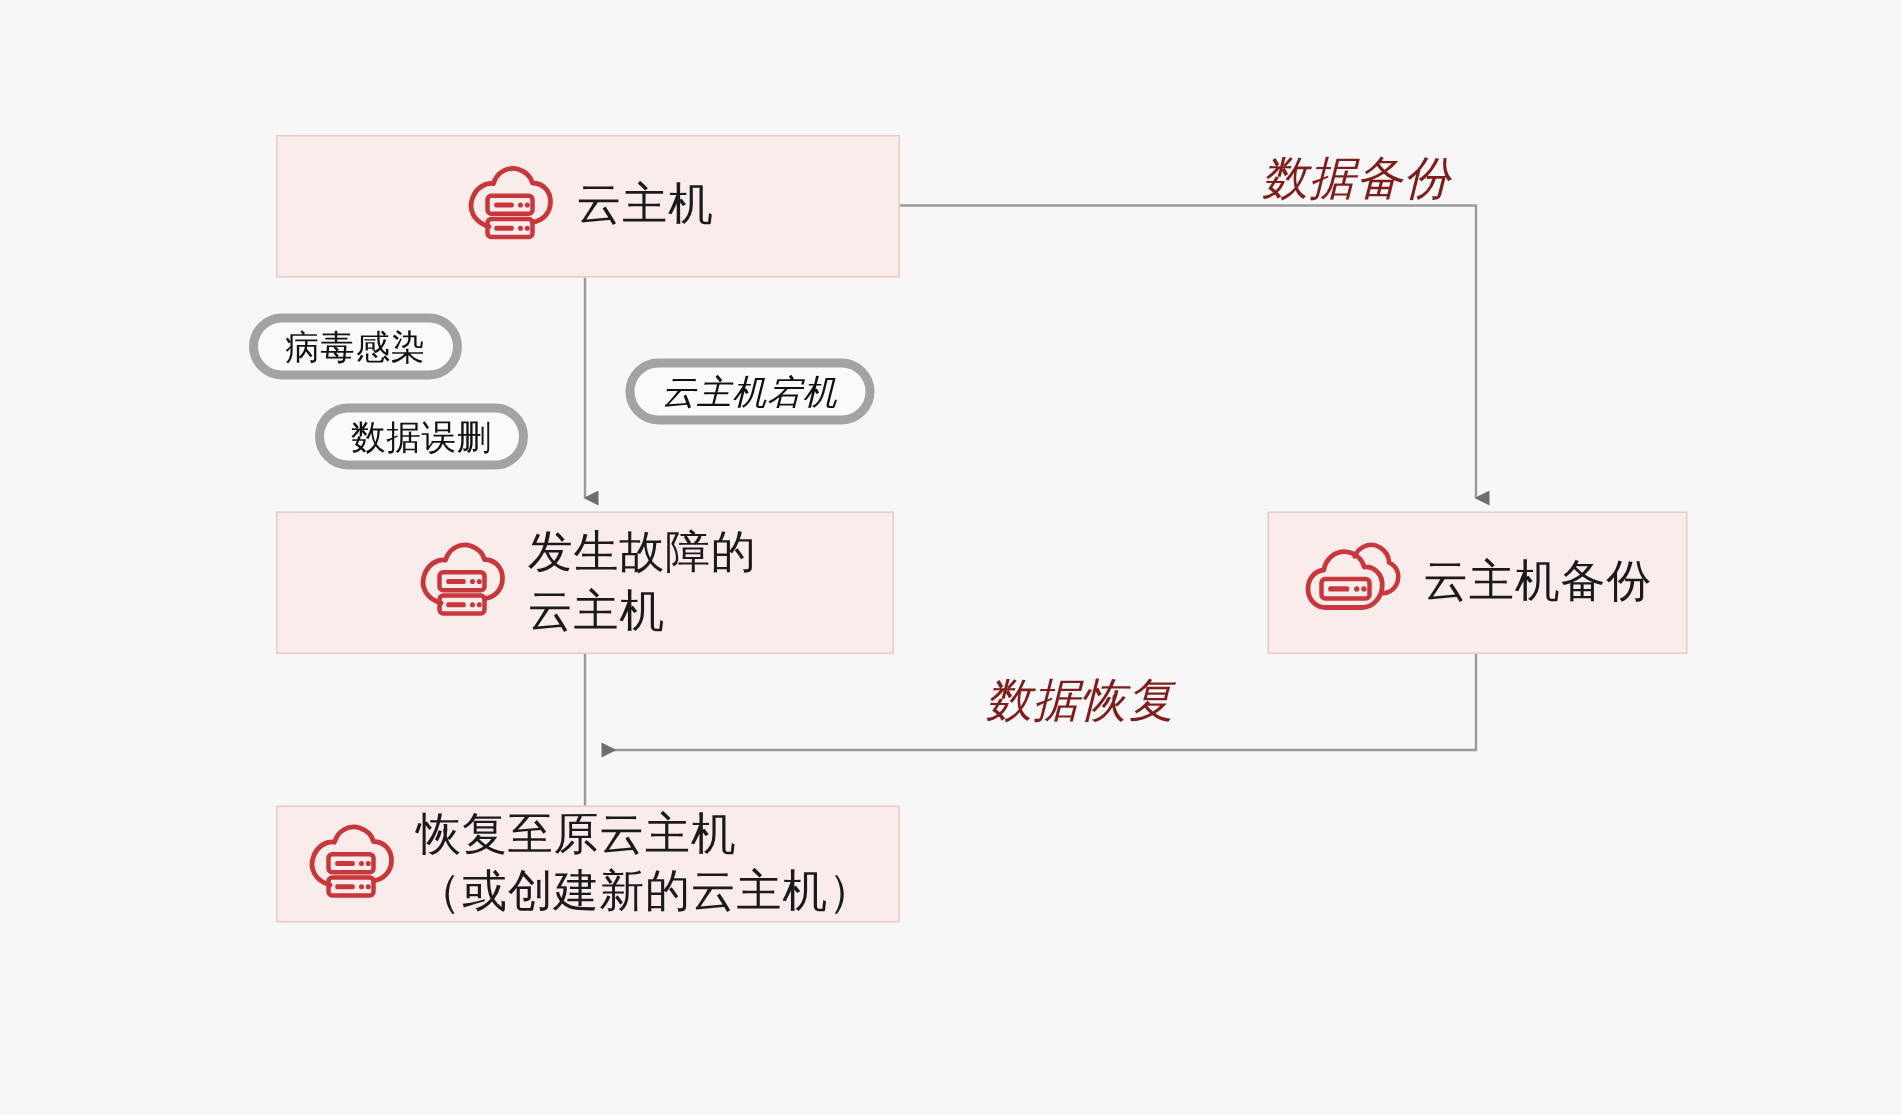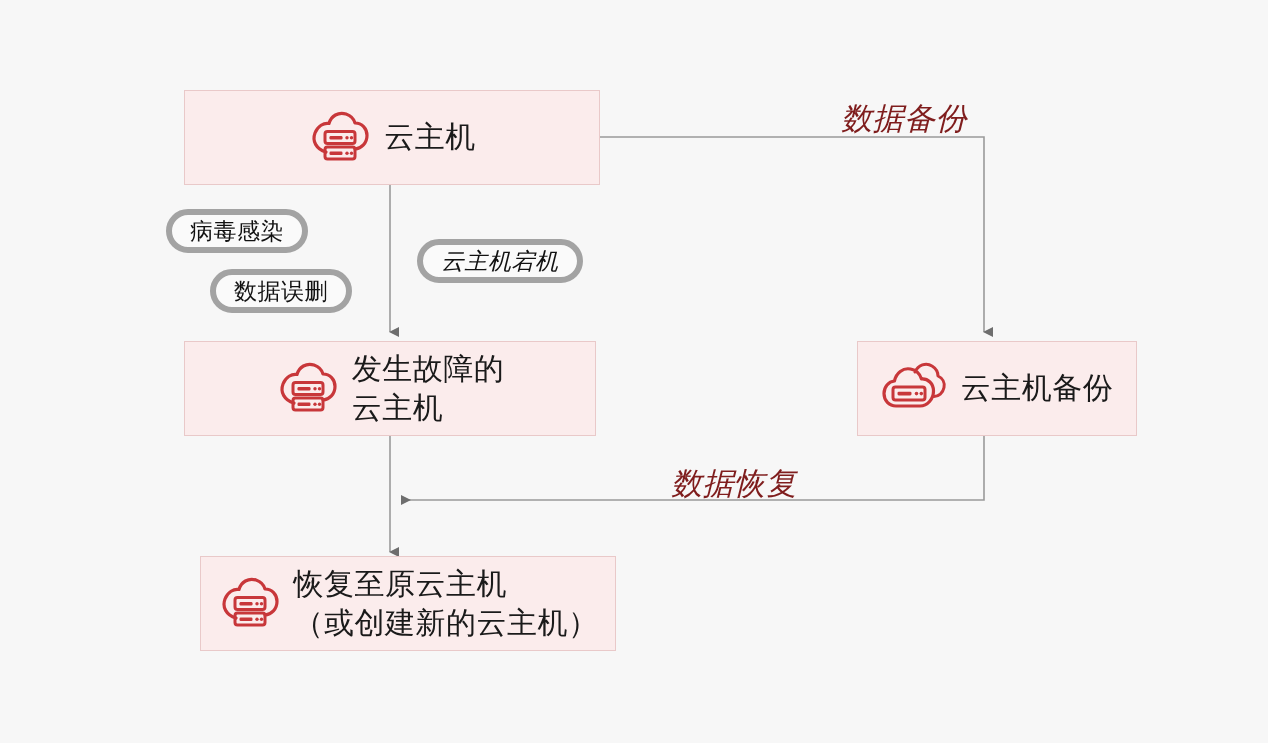--- a/index.html
+++ b/index.html
@@ -47,22 +47,22 @@
     white-space: pre-line;
     letter-spacing: 0.5px;
   }
   .node .icon {
     flex: 0 0 auto;
     display: block;
   }
 
   #node-cloud-host      { left: 184px; top: 90px;  width: 416px; height: 95px; }
   #node-failed-host     { left: 184px; top: 341px; width: 412px; height: 95px; }
-  #node-host-backup     { left: 845px; top: 341px; width: 280px; height: 95px; margin-left: 12px; }
-  #node-restore-host    { left: 184px; top: 556px; width: 416px; height: 95px; margin-left: 16px; }
+  #node-host-backup     { left: 845px; top: 341px; width: 280px; height: 95px; }
+  #node-restore-host    { left: 184px; top: 537px; width: 416px; height: 78px; }
 
   #node-failed-host  .label,
   #node-restore-host .label { text-align: left; }
 
   
   .pill {
     position: absolute;
     box-sizing: border-box;
     border: 6px solid #a3a3a3;
     border-radius: 999px;
@@ -84,21 +84,21 @@
   
   .edge-label {
     position: absolute;
     color: #7f1d1d;
     font-size: 31px;
     white-space: nowrap;
     letter-spacing: 0.5px;
     font-style: italic;
   }
   #label-data-backup  { left: 841px; top: 98px; }
-  #label-data-restore { left: 657px; top: 463px; margin-left: 14px; }
+  #label-data-restore { left: 657px; top: 446px; }
 </style>
 </head>
 <body>
 
 <div id="canvas">
 
   <svg class="edges" viewBox="0 0 1268 743" xmlns="http://www.w3.org/2000/svg">
     <defs>
       <marker id="arrow-down" markerWidth="12" markerHeight="12" refX="5" refY="9" orient="auto" markerUnits="userSpaceOnUse">
         <path d="M0,0 L10,0 L5,10 Z" fill="#6e6e6e"></path>

